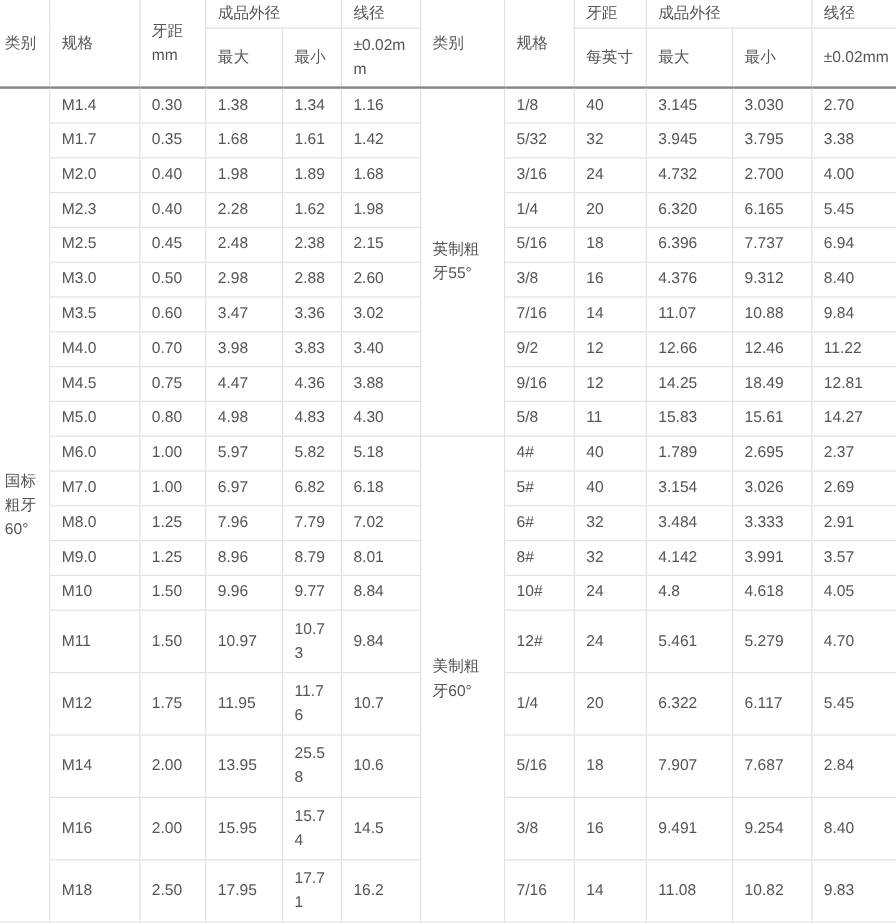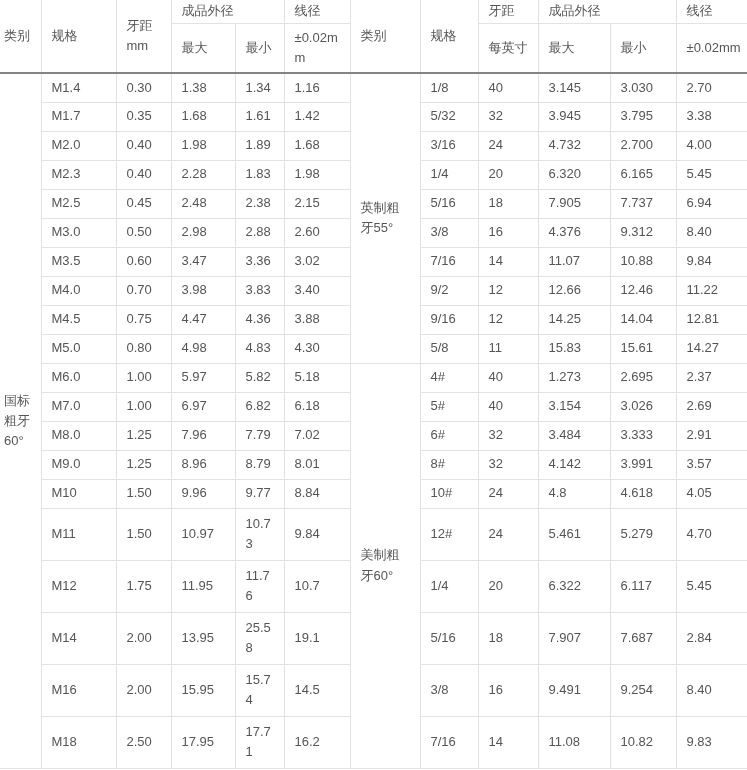--- a/index.html
+++ b/index.html
@@ -115,37 +115,37 @@
         <td>3/16</td>
         <td>24</td>
         <td>4.732</td>
         <td>2.700</td>
         <td>4.00</td>
       </tr>
       <tr class="row-short">
         <td>M2.3</td>
         <td>0.40</td>
         <td>2.28</td>
-        <td class="break">1.83</td>
+        <td class="break">1.62</td>
         <td>1.98</td>
         <td>1/4</td>
         <td>20</td>
         <td>6.320</td>
         <td>6.165</td>
         <td>5.45</td>
       </tr>
       <tr class="row-short">
         <td>M2.5</td>
         <td>0.45</td>
         <td>2.48</td>
         <td class="break">2.38</td>
         <td>2.15</td>
         <td>5/16</td>
         <td>18</td>
-        <td>7.905</td>
+        <td>6.396</td>
         <td>7.737</td>
         <td>6.94</td>
       </tr>
       <tr class="row-short">
         <td>M3.0</td>
         <td>0.50</td>
         <td>2.98</td>
         <td class="break">2.88</td>
         <td>2.60</td>
         <td>3/8</td>
@@ -180,21 +180,21 @@
       </tr>
       <tr class="row-short">
         <td>M4.5</td>
         <td>0.75</td>
         <td>4.47</td>
         <td class="break">4.36</td>
         <td>3.88</td>
         <td>9/16</td>
         <td>12</td>
         <td>14.25</td>
-        <td>14.04</td>
+        <td>18.49</td>
         <td>12.81</td>
       </tr>
       <tr class="row-short">
         <td>M5.0</td>
         <td>0.80</td>
         <td>4.98</td>
         <td class="break">4.83</td>
         <td>4.30</td>
         <td>5/8</td>
         <td>11</td>
@@ -204,21 +204,21 @@
       </tr>
       <tr class="row-short">
         <td>M6.0</td>
         <td>1.00</td>
         <td>5.97</td>
         <td class="break">5.82</td>
         <td>5.18</td>
         <td rowspan="10">美制粗牙60°</td>
         <td>4#</td>
         <td>40</td>
-        <td>1.273</td>
+        <td>1.789</td>
         <td>2.695</td>
         <td>2.37</td>
       </tr>
       <tr class="row-short">
         <td>M7.0</td>
         <td>1.00</td>
         <td>6.97</td>
         <td class="break">6.82</td>
         <td>6.18</td>
         <td>5#</td>
@@ -285,21 +285,21 @@
         <td>20</td>
         <td>6.322</td>
         <td>6.117</td>
         <td>5.45</td>
       </tr>
       <tr class="row-tall">
         <td>M14</td>
         <td>2.00</td>
         <td>13.95</td>
         <td class="break">25.58</td>
-        <td>19.1</td>
+        <td>10.6</td>
         <td>5/16</td>
         <td>18</td>
         <td>7.907</td>
         <td>7.687</td>
         <td>2.84</td>
       </tr>
       <tr class="row-tall">
         <td>M16</td>
         <td>2.00</td>
         <td>15.95</td>

